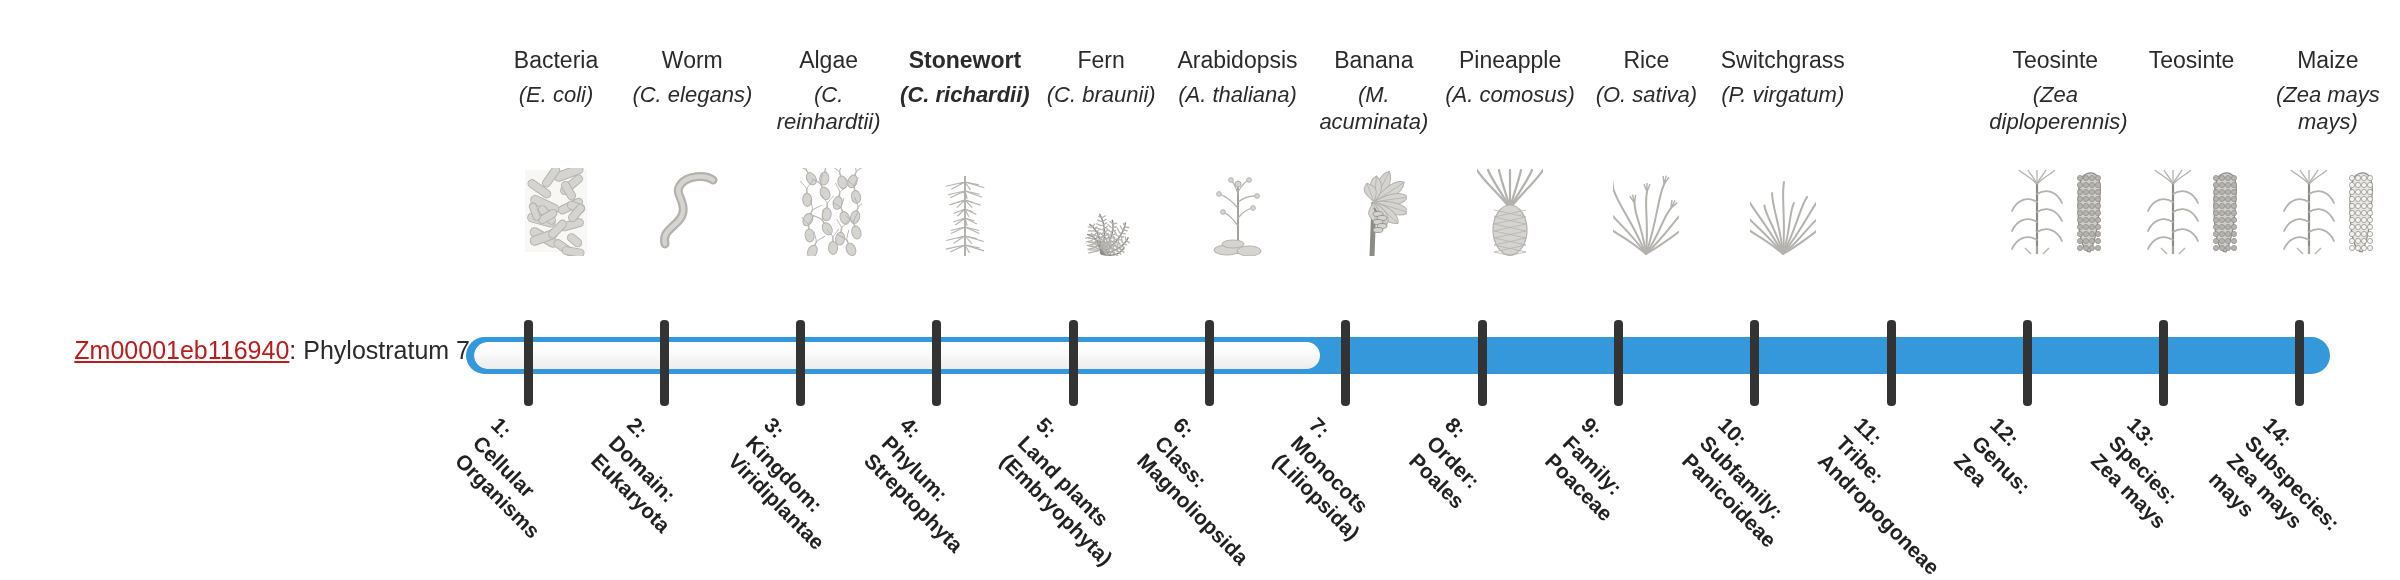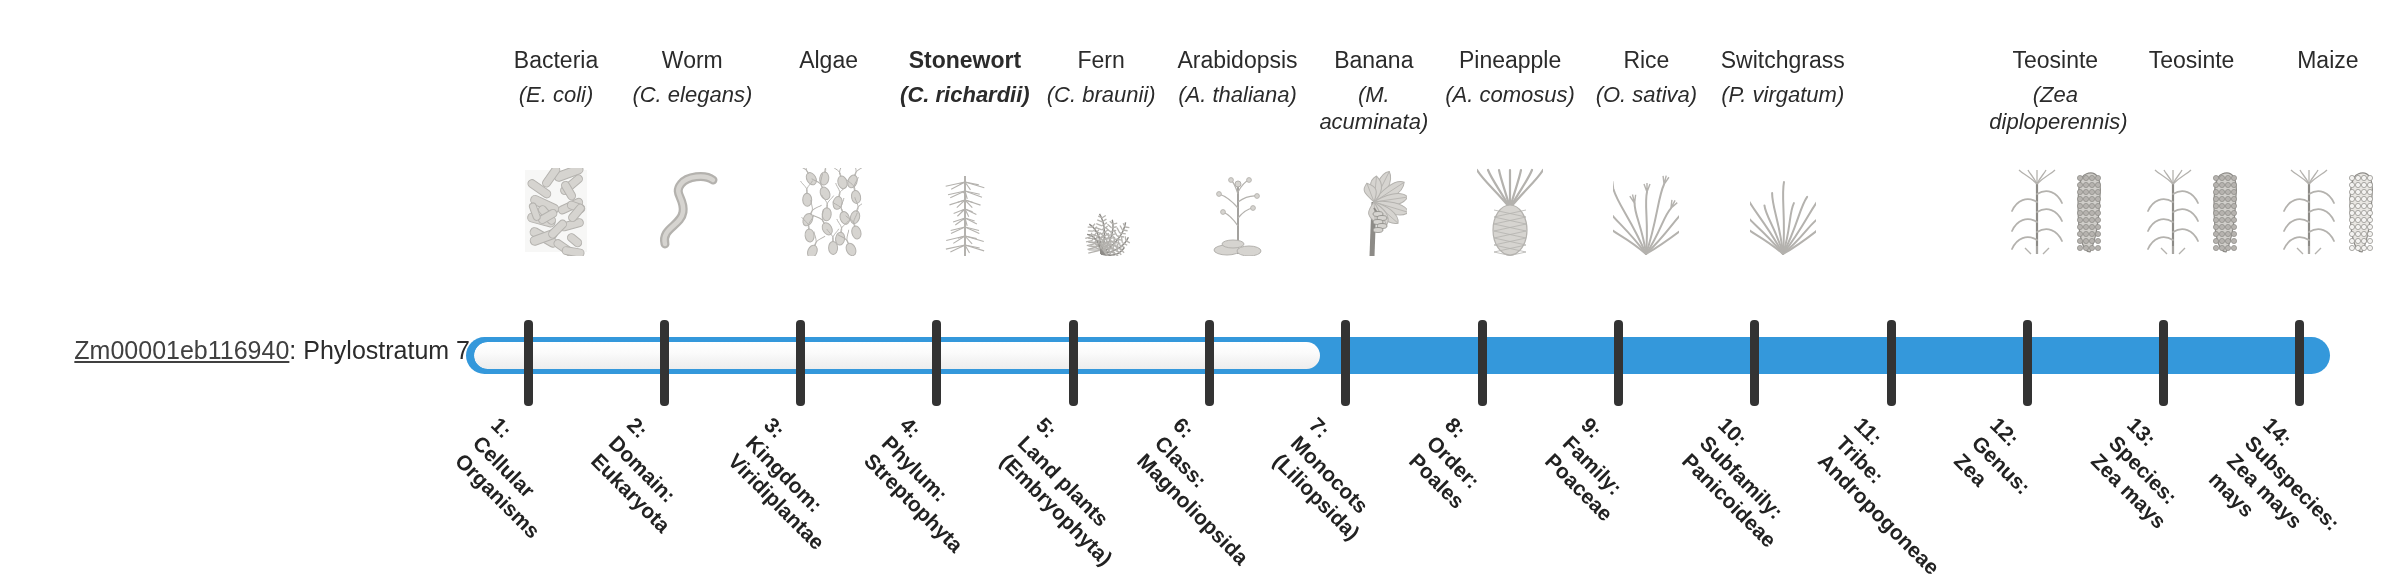--- a/index.html
+++ b/index.html
@@ -26,21 +26,21 @@
     left: 40px;
     top: 335px;
     width: 430px;
     text-align: right;
     font-size: 25px;
     line-height: 1.2;
     color: #2b2b2b;
     white-space: nowrap;
   }
   #gene-label .gene-id {
-    color: #404040;
+    color: #b91c1c;
     text-decoration: underline;
     cursor: pointer;
   }
 
   
   #species-row {
     position: absolute;
     left: 0;
     top: 0;
     width: 2400px;
@@ -228,20 +228,21 @@
         <div class="species-latin">(C. elegans)</div>
         <div class="species-art">
           <svg width="74" height="88" viewBox="0 0 74 88">
             <path d="M10 76 C 6 60, 26 58, 28 44 C 30 30, 18 26, 26 16 C 32 8, 50 6, 58 12" fill="none" stroke="#b4b2ae" stroke-width="9" stroke-linecap="round"></path>
             <path d="M10 76 C 6 60, 26 58, 28 44 C 30 30, 18 26, 26 16 C 32 8, 50 6, 58 12" fill="none" stroke="#d6d4d0" stroke-width="4.5" stroke-linecap="round"></path>
           </svg>
         </div>
       </div>
       <div class="species-col" style="left: 800.6px;">
         <div class="species-common">Algae</div>
+        <div class="species-latin">(C. reinhardtii)</div>
         <div class="species-art">
           <svg width="66" height="88" viewBox="0 0 66 88">
             <g transform="translate(8,8) rotate(-30)">
               <ellipse cx="5" cy="6" rx="4.5" ry="6.5" fill="#d6d4d0" stroke="#b4b2ae" stroke-width="1"></ellipse>
               <path d="M5 0 C 3 -6, 9 -9, 11 -13" fill="none" stroke="#b4b2ae" stroke-width="0.9"></path>
               <path d="M5 0 C 7 -6, 1 -9, -1 -13" fill="none" stroke="#b4b2ae" stroke-width="0.9"></path>
             </g>
             <g transform="translate(24,4) rotate(7)">
               <ellipse cx="5" cy="6" rx="4.5" ry="6.5" fill="#d6d4d0" stroke="#b4b2ae" stroke-width="1"></ellipse>
               <path d="M5 0 C 3 -6, 9 -9, 11 -13" fill="none" stroke="#b4b2ae" stroke-width="0.9"></path>
@@ -842,20 +843,21 @@
             <circle cx="26" cy="73" r="2.6" fill="#b6b3af" stroke="#8d8b87" stroke-width="0.7"></circle>
             <circle cx="8" cy="80" r="2.6" fill="#b6b3af" stroke="#8d8b87" stroke-width="0.7"></circle>
             <circle cx="14" cy="80" r="2.6" fill="#b6b3af" stroke="#8d8b87" stroke-width="0.7"></circle>
             <circle cx="20" cy="80" r="2.6" fill="#b6b3af" stroke="#8d8b87" stroke-width="0.7"></circle>
             <circle cx="26" cy="80" r="2.6" fill="#b6b3af" stroke="#8d8b87" stroke-width="0.7"></circle>
           </svg>
         </div>
       </div>
       <div class="species-col" style="left: 2299.9px; text-align: center;">
         <div class="species-common">Maize</div>
+        <div class="species-latin">(Zea mays mays)</div>
         <div class="species-art">
           <svg width="64" height="88" viewBox="0 0 64 88">
             <path d="M32 86 L32 14" stroke="#8d8b87" stroke-width="2.2" fill="none"></path>
             <path d="M32 16 C 24 8, 18 6, 14 2" stroke="#b4b2ae" stroke-width="1.3" fill="none"></path>
             <path d="M32 16 C 28 8, 25 6, 23 2" stroke="#b4b2ae" stroke-width="1.3" fill="none"></path>
             <path d="M32 16 C 32 8, 32 6, 32 2" stroke="#b4b2ae" stroke-width="1.3" fill="none"></path>
             <path d="M32 16 C 36 8, 39 6, 41 2" stroke="#b4b2ae" stroke-width="1.3" fill="none"></path>
             <path d="M32 16 C 40 8, 46 6, 50 2" stroke="#b4b2ae" stroke-width="1.3" fill="none"></path>
             <path d="M32 72 C 22 66, 12 70, 7 81" stroke="#b4b2ae" stroke-width="1.8" fill="none" stroke-linecap="round"></path>
             <path d="M32 64 C 42 58, 52 62, 57 73" stroke="#b4b2ae" stroke-width="1.8" fill="none" stroke-linecap="round"></path>

